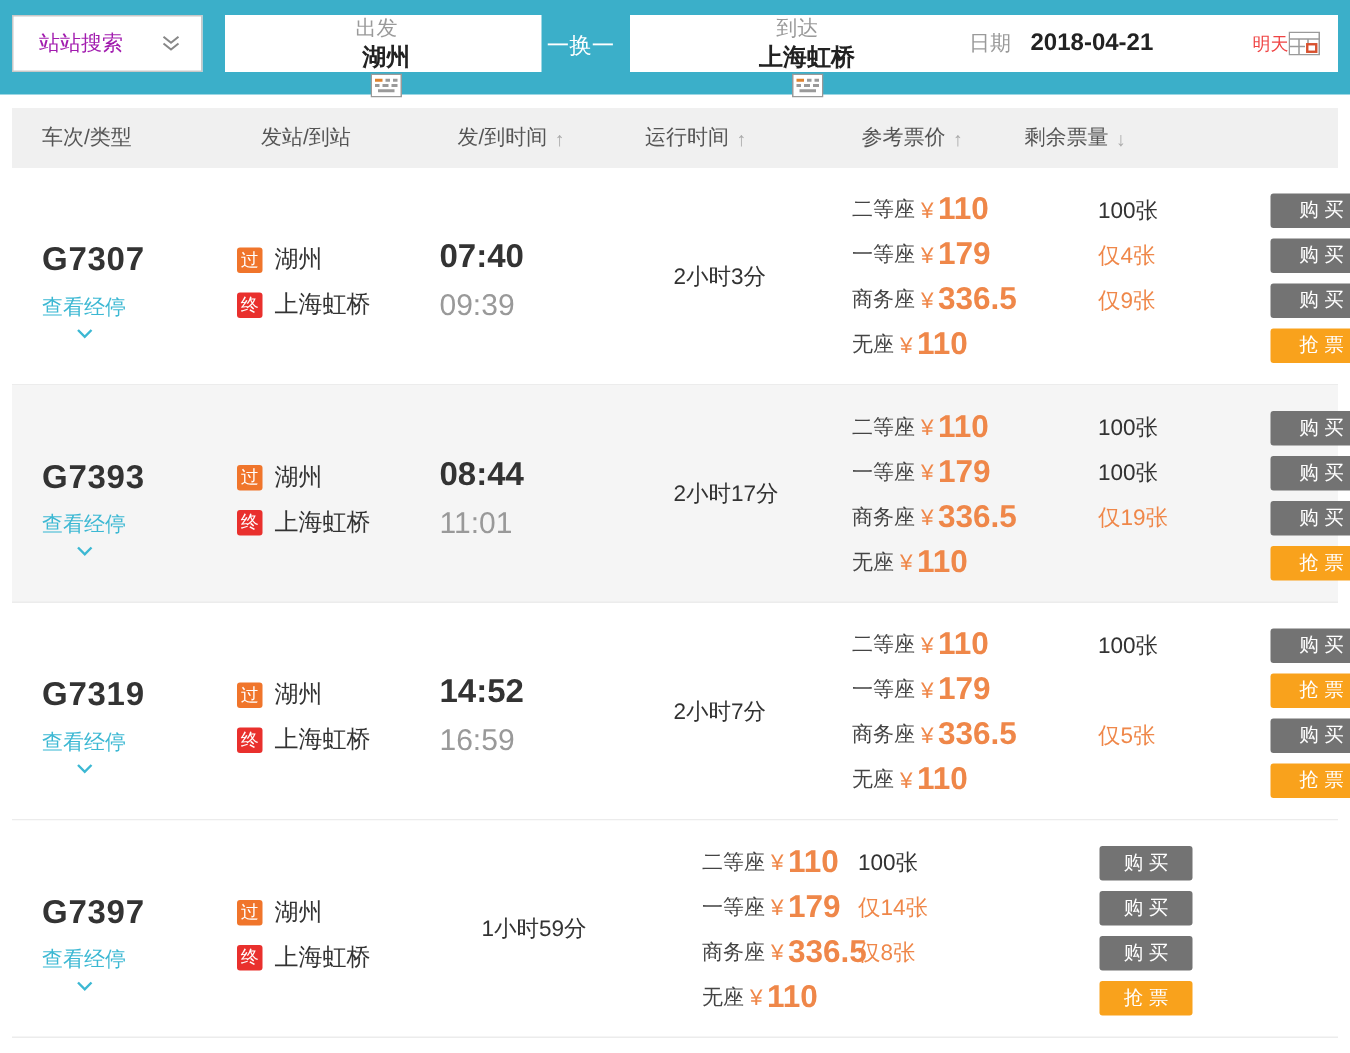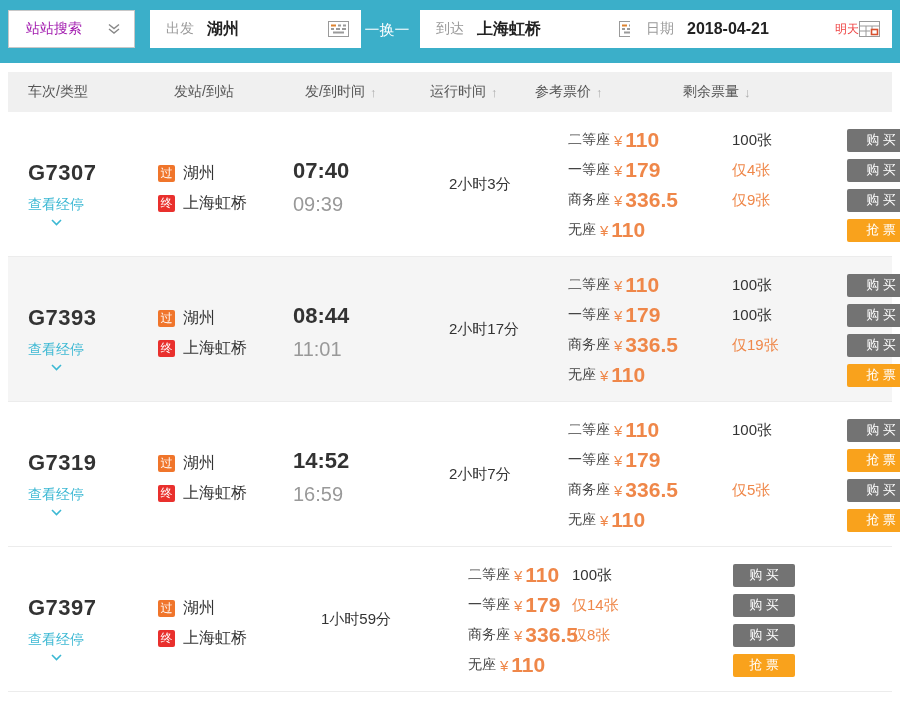--- a/index.html
+++ b/index.html
@@ -5,36 +5,36 @@
   * { box-sizing: border-box; }
   html,body { margin:0; padding:0; background:#fff; }
   body { width:900px; height:702px; font-family:"Liberation Sans","DejaVu Sans",sans-serif; overflow:hidden; }
 
   
   .topbar { position:relative; height:63px; background:#3BAFC9; }
   .tb-box { position:absolute; top:10px; height:38px; background:#fff; display:flex; align-items:center; }
   .mode-box { left:8px; width:127px; border:1px solid #c8c8c8; justify-content:space-between; padding:0 13px 0 17px; cursor:pointer; }
   .mode-box span { font-size:14px; color:#a21caf; }
   .field { padding:0 12px 0 16px; cursor:text; }
-  .depart-box { left:150px; width:211px; }
-  .arrive-box { left:420px; width:232px; }
+  .depart-box { left:150px; width:211px;flex-direction:column; }
+  .arrive-box { left:420px; width:232px;flex-direction:column; }
   .date-box   { left:630px; width:262px; }
   .flabel { color:#9a9a9a; font-size:14px; margin-right:13px; flex:none; }
   .fvalue { color:#222; font-size:16px; font-weight:bold; white-space:nowrap; }
   .fspacer { flex:1; }
   .kb-icon, .cal-icon { flex:none; cursor:pointer; }
   .swap { position:absolute; left:361px; top:21px; width:52px; text-align:center; color:#fff; font-size:15px; cursor:pointer; }
   .tomorrow { color:#ef4444; font-size:12px; margin-right:0; cursor:pointer; white-space:nowrap; }
 
   
   .grid7 { display:grid; grid-template-columns:150px 135px 128px 100px 160px 114px 1fr; }
   .thead { margin:9px 8px 0 8px; height:40px; background:#F0F0F0; align-items:center; color:#555; font-size:14px; }
   .th { display:flex; align-items:center; }
   .th.c1{padding-left:20px;} .th.c2{padding-left:16px;} .th.c3{padding-left:12px;}
-  .th.c4{padding-left:9px;}  .th.c5{padding-left:14px;} .th.c6{padding-left:2px;}
+  .th.c4{padding-left:9px;}  .th.c5{padding-left:14px;justify-content:center;} .th.c6{padding-left:2px;}
   .th .arrow { color:#aaa; margin-left:5px; font-size:13px; }
   .th[data-interactable="true"] { cursor:pointer; }
 
   #rows { margin:0 8px; }
   .trow { min-height:145px; border-bottom:1px solid #ececec; background:#fff; }
   .trow.alt { background:#f5f5f5; }
 
   .c1cell { padding:48px 0 0 20px; }
   .train-no { font-size:22px; font-weight:bold; color:#333; letter-spacing:.5px; }
   .stops-link { margin-top:10px; display:flex; align-items:center; gap:5px; color:#3CB8D3; font-size:14px; cursor:pointer; width:max-content;flex-direction:column; }

